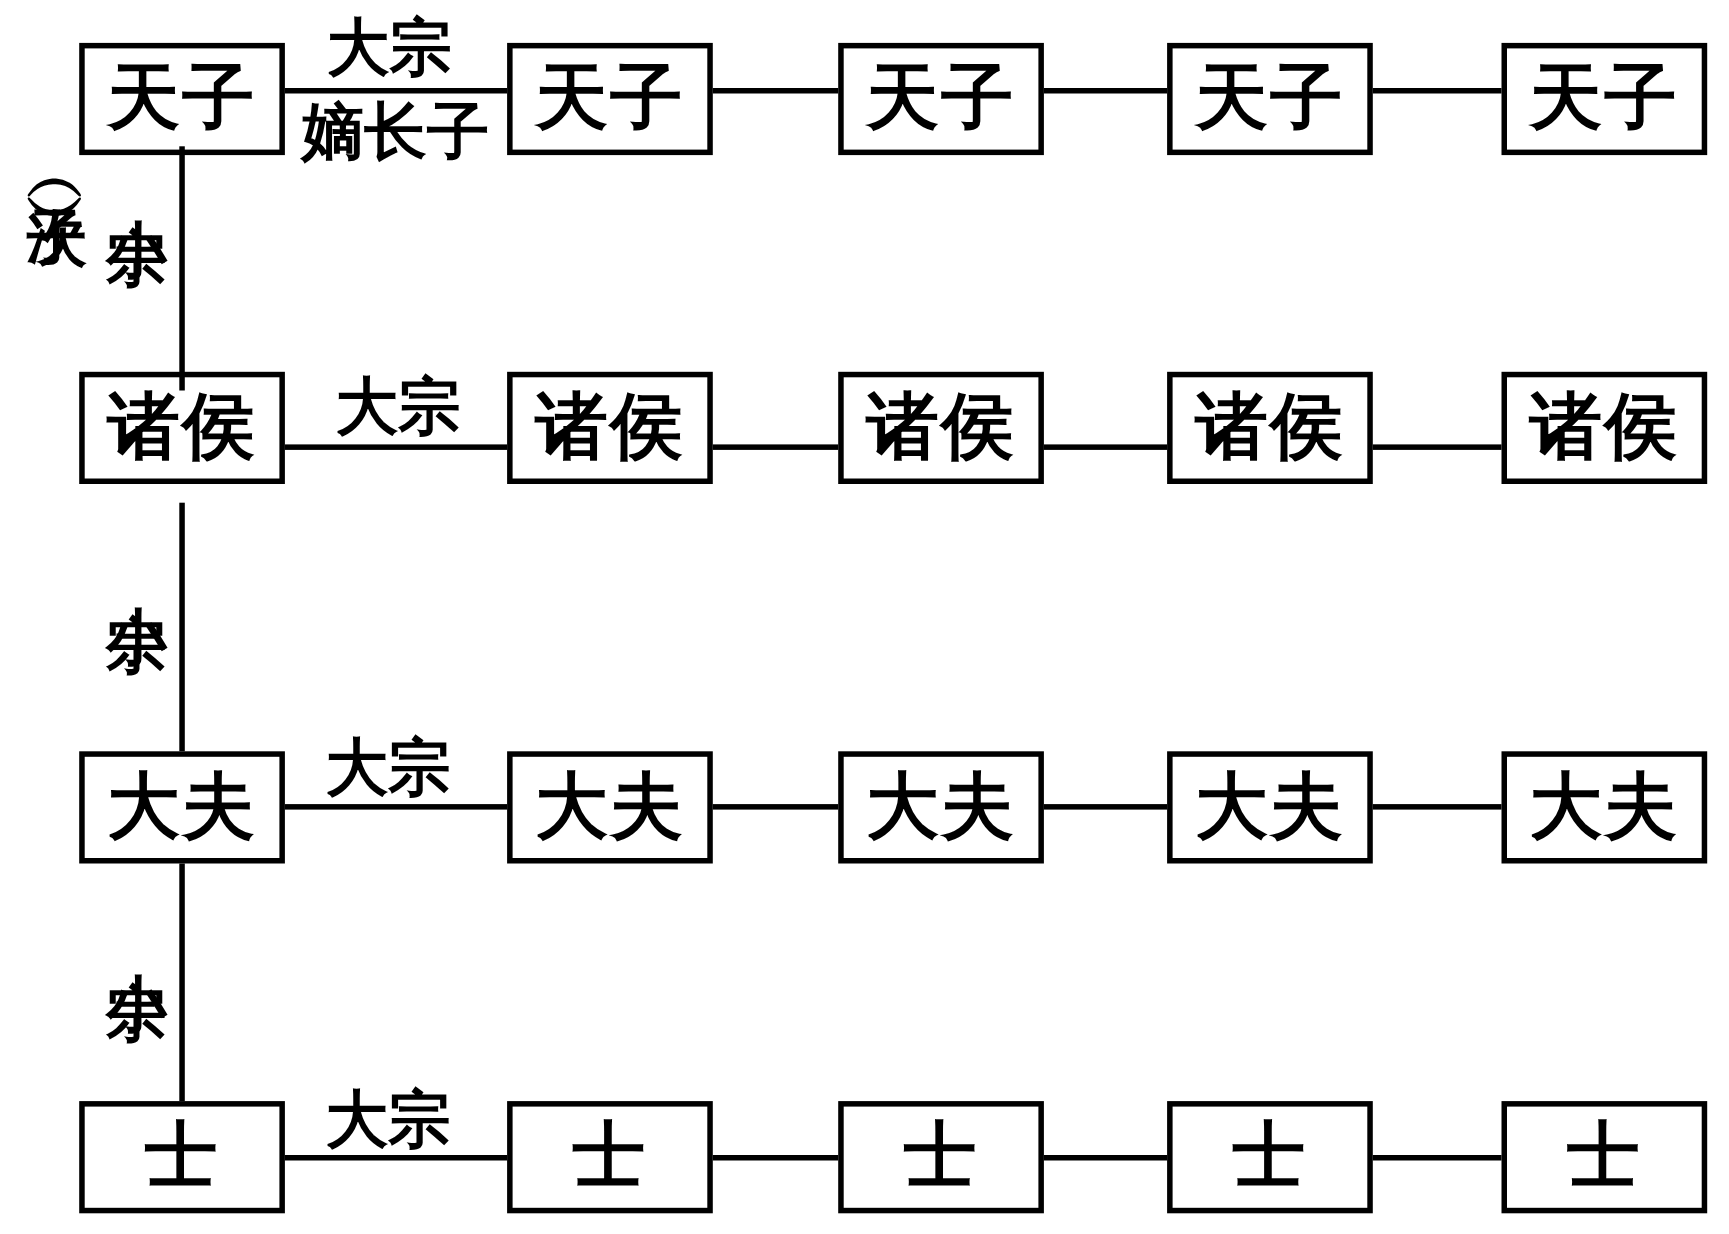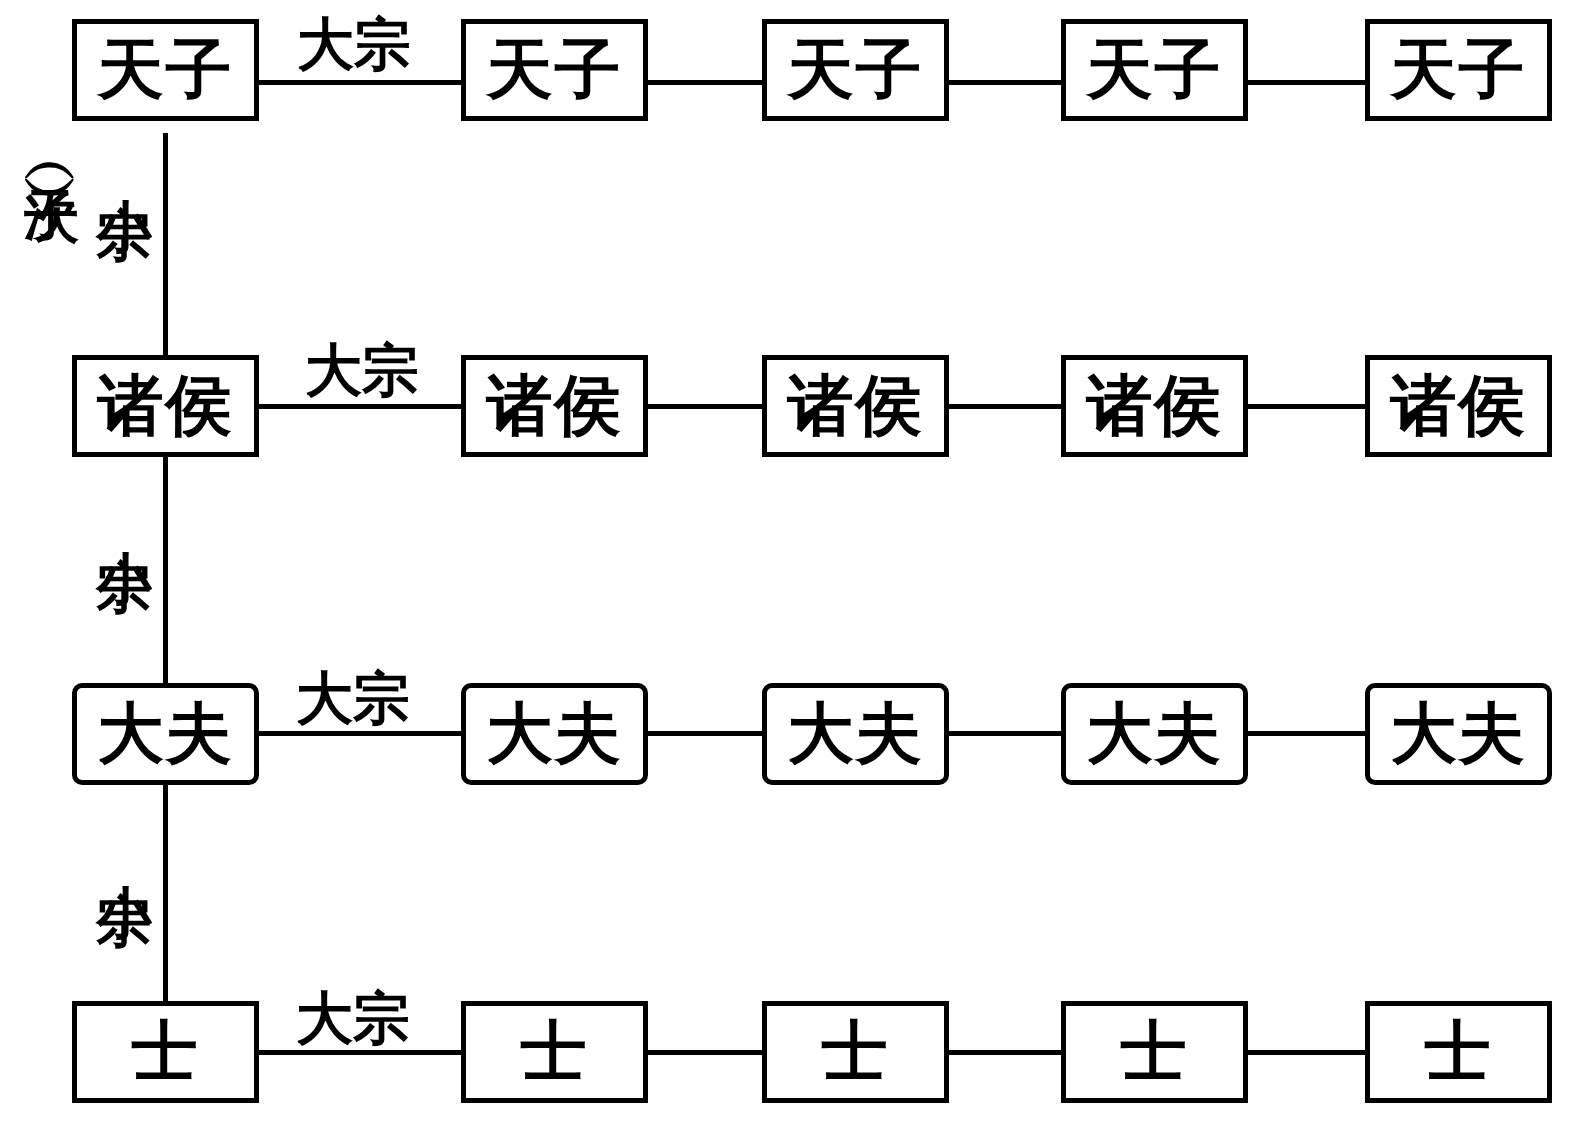--- a/index.html
+++ b/index.html
@@ -58,23 +58,23 @@
     letter-spacing: 6px;
     white-space: nowrap;
   }
   
   .c1 { left: 72px; }
   .c2 { left: 461px; }
   .c3 { left: 762px; }
   .c4 { left: 1061px; }
   .c5 { left: 1365px; }
   
-  .r1 { top: 19px; }
-  .r2 { top: 355px; }
-  .r3 { top: 683px; border-radius: 10px; }
+  .r1 { top: 39px; }
+  .r2 { top: 338px; }
+  .r3 { top: 683px; }
   .r4 { top: 1001px; }
 </style>
 </head>
 <body>
 
 <div id="canvas">
 
   <div class="node-box r1 c1">天子</div>
   <div class="node-box r1 c2">天子</div>
   <div class="node-box r1 c3">天子</div>
@@ -121,19 +121,20 @@
 
   <div class="vline" style="left:163px; top:133px; height:222px;"></div>
   <div class="vline" style="left:163px; top:457px; height:226px;"></div>
   <div class="vline" style="left:163px; top:785px; height:216px;"></div>
 
   <div class="link-label" style="left:297px; top:16px;">大宗</div>
   <div class="link-label" style="left:305px; top:342px;">大宗</div>
   <div class="link-label" style="left:296px; top:670px;">大宗</div>
   <div class="link-label" style="left:296px; top:990px;">大宗</div>
 
+  <div class="link-label" style="left:274px; top:92px;">嫡长子</div>
 
   <div class="v-label" style="left:24px; top:146px; letter-spacing:0; line-height:1.0;">（次子）</div>
   <div class="v-label" style="left:93px; top:154px;">小宗</div>
   <div class="v-label" style="left:93px; top:506px;">小宗</div>
   <div class="v-label" style="left:93px; top:840px;">小宗</div>
 
 </div>
 
 </body></html>

